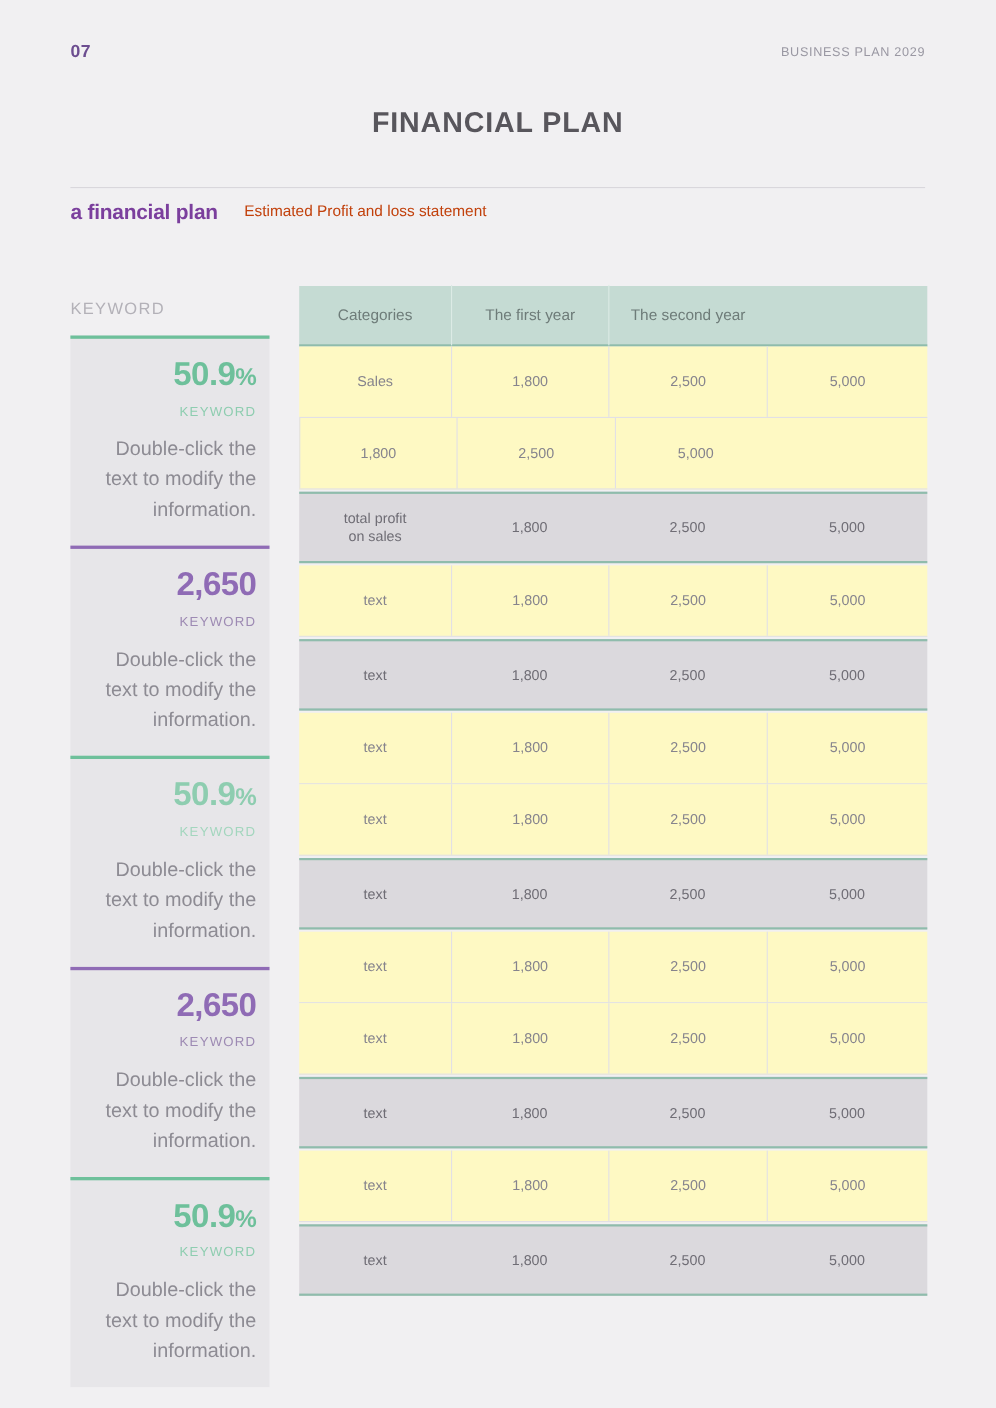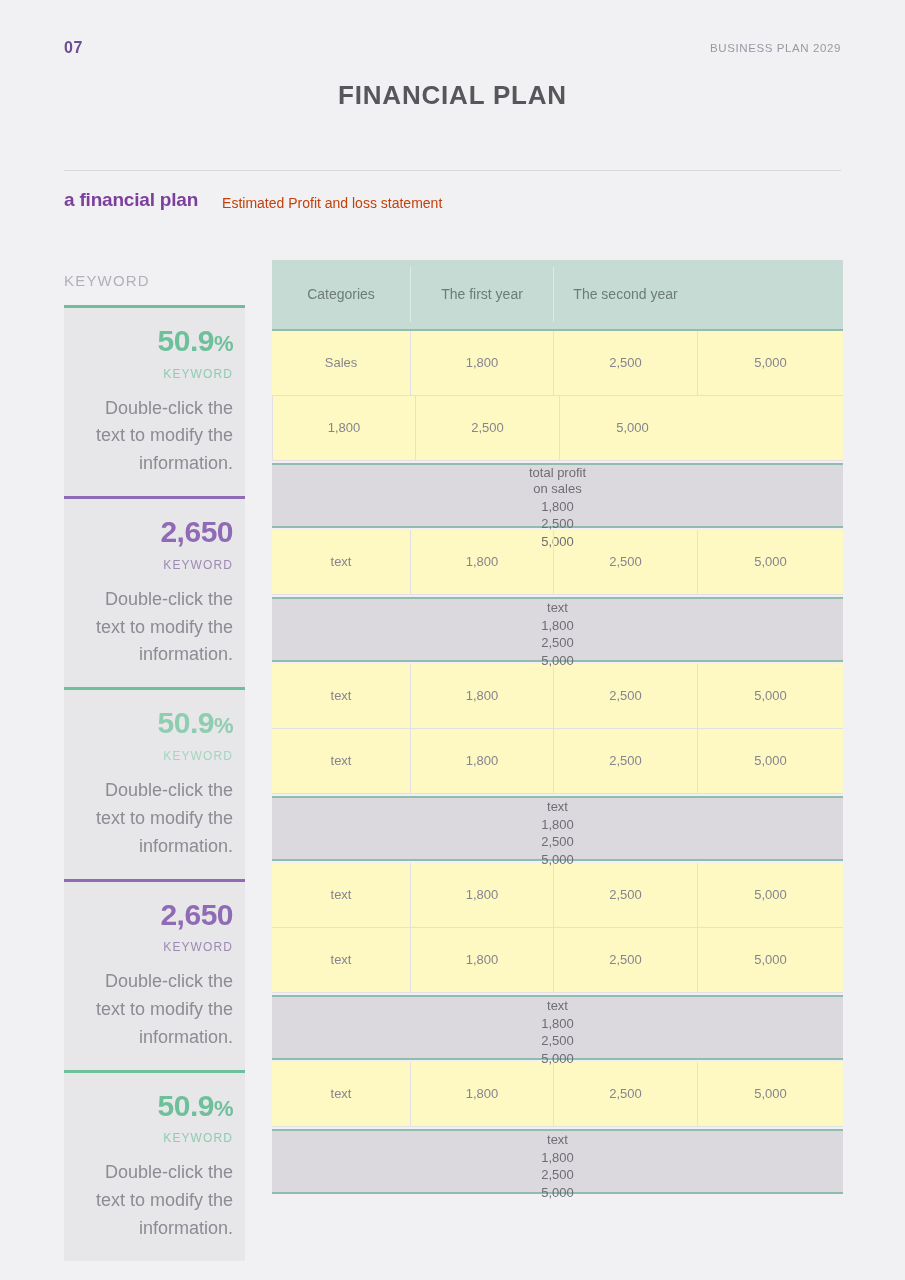--- a/index.html
+++ b/index.html
@@ -17,33 +17,33 @@
     display: flex; align-items: center; justify-content: space-between;
   }
   .page-num {
     font-size: 16px; font-weight: bold; color: #6c4d90; letter-spacing: 0.5px;
   }
   .plan-label {
     font-size: 11.5px; color: #9a98a3; letter-spacing: 0.6px;
   }
 
   .main-title {
-    position: absolute; left: 0; top: 80px; width: 905px;
+    position: absolute; left: 0; top: 96px; width: 905px;
     text-align: center; font-size: 26px; font-weight: bold;
     color: #58565c; letter-spacing: 0.8px;
   }
 
   .rule {
     position: absolute; left: 64px; top: 170px; width: 777px; height: 1px;
     background: #d9d7dc;
   }
 
   .subhead {
     position: absolute; left: 64px; top: 183px; width: 780px; height: 28px;
-    display: flex; align-items: flex-end;
+    display: flex; align-items: flex-start;
   }
   .subhead-strong {
     font-size: 19px; font-weight: bold; color: #7b3f9d; letter-spacing: -0.2px;
   }
   .subhead-desc {
     font-size: 14px; color: #c2410c; margin-left: 24px;
   }
 
   
   .sidebar {
@@ -89,21 +89,21 @@
     text-align: center; font-size: 13px; color: #86848d;
     padding: 0 6px; line-height: 1.35;
   }
   .c0 { width: 138px; }
   .c1 { width: 143px; }
   .c2 { width: 144px; }
   .c3 { width: 146px; }
 
   
   .thead {
-    height: 71px; background: #c5dbd3;
+    height: 55px; background: #c5dbd3;
     border-bottom: 2px solid #8fbcac;
   }
   .thead .tcell {
     color: #6e7c79; font-size: 14px;
     border-left: 1px solid #dcebe5; height: 55px;
     display: flex; align-items: center; justify-content: center;
   }
   .thead .tcell.c0 { border-left: 0; }
 
   
@@ -114,21 +114,20 @@
     border-left: 1px solid #e2e0e5; height: 100%;
     display: flex; align-items: center; justify-content: center;
   }
   .trow.normal .tcell.c0 { border-left: 0; }
 
   
   .trow.hl {
     height: 65px; background: #dbd9dd;
     border-top: 2px solid #8fbcac; border-bottom: 2px solid #8fbcac;
     margin: 2px 0;
-    flex-direction: column;
   }
   .trow.hl .tcell {
     height: 100%; display: flex; align-items: center; justify-content: center;
     color: #6f6d75;
   }
   .trow.hl.twoline .tcell.c0 { white-space: pre-line; line-height: 1.25; }
 </style>
 </head>
 <body>
 

